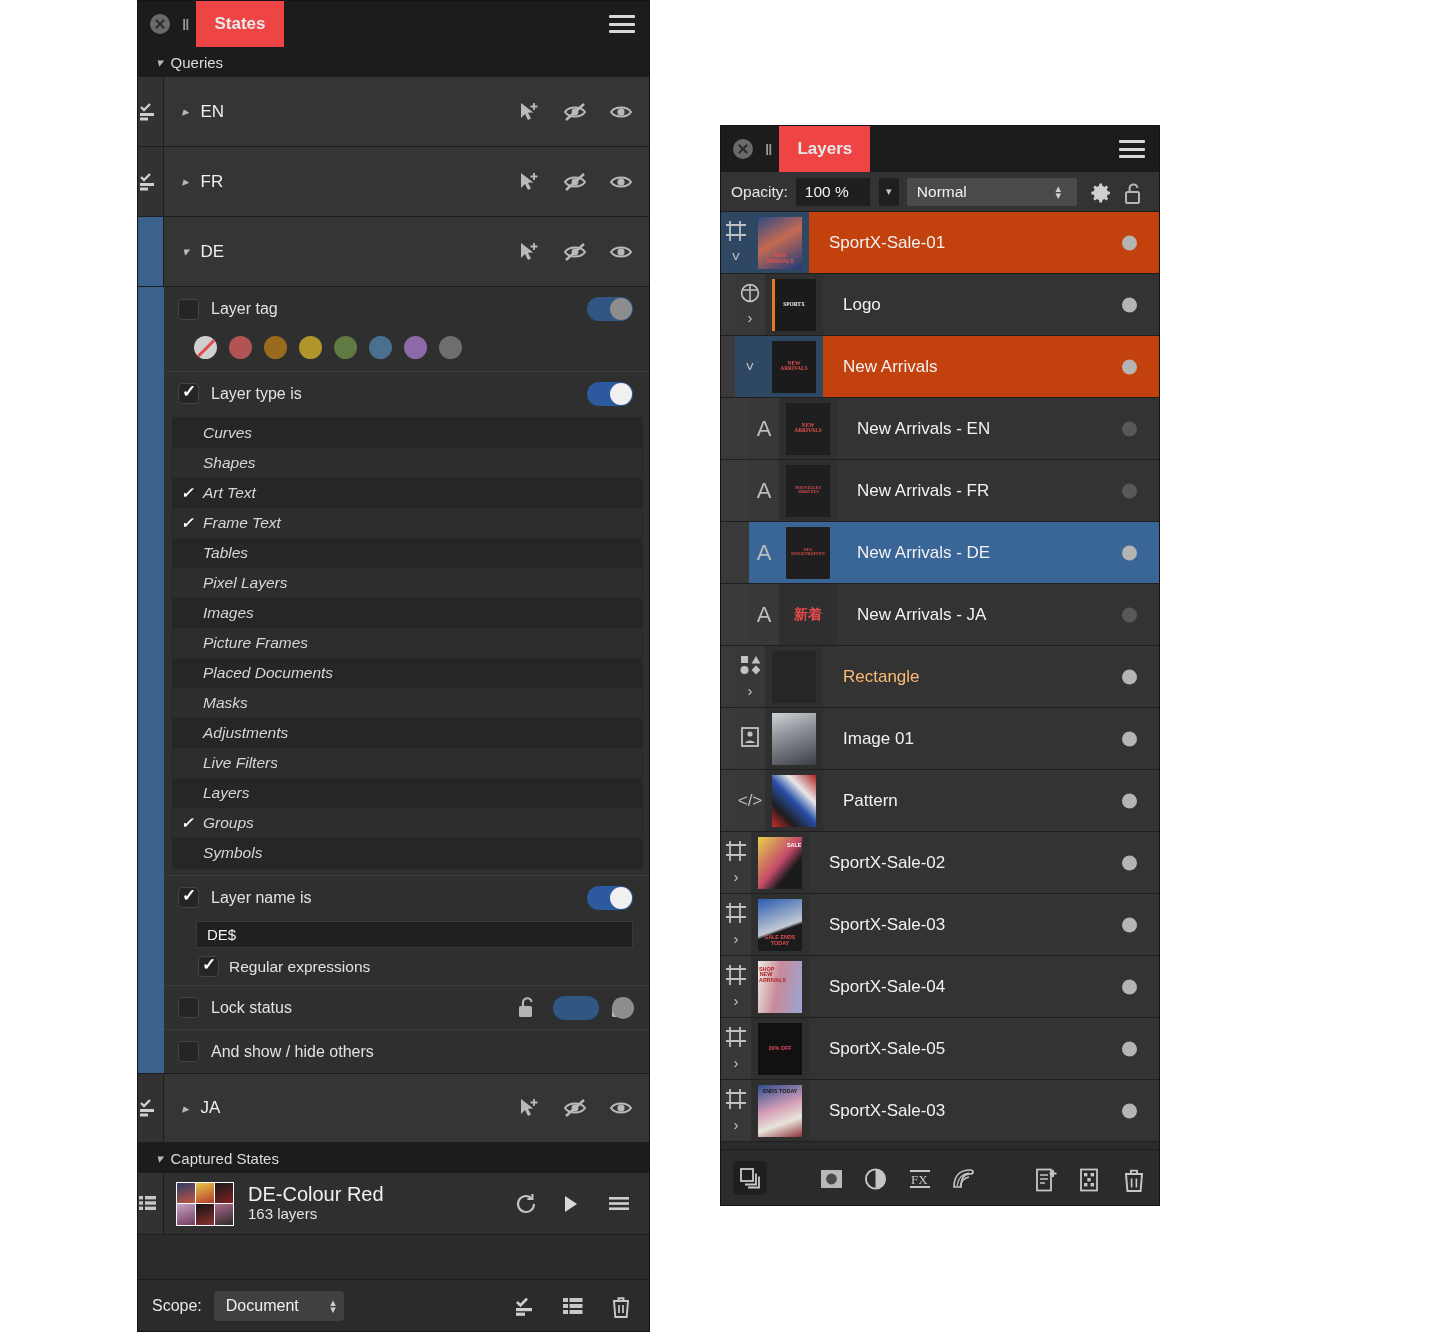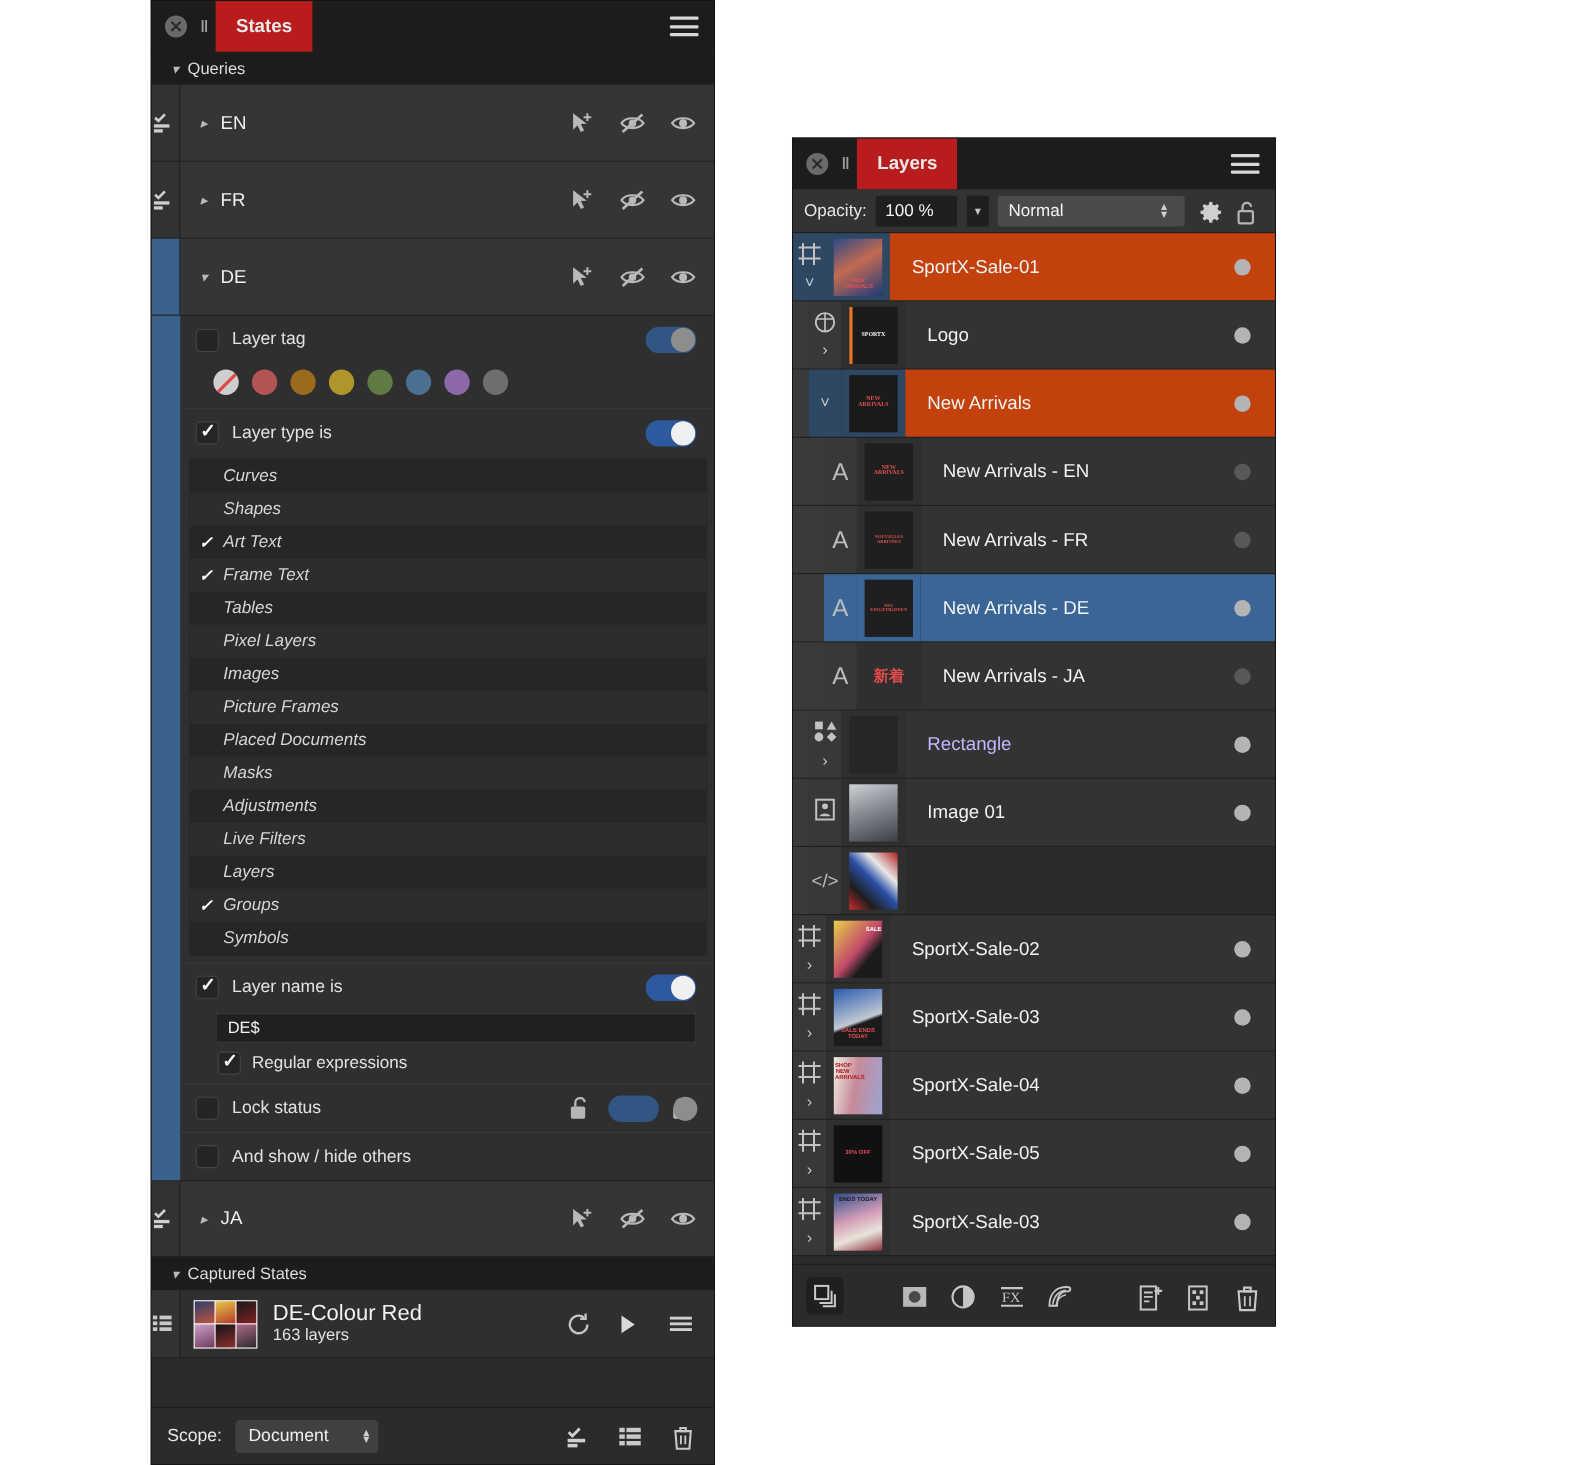--- a/index.html
+++ b/index.html
@@ -24,21 +24,21 @@
     background: #6a6a6a; position: relative; flex: none;
   }
   .tb-close:before, .tb-close:after {
     content: ""; position: absolute; left: 4px; top: 9px; width: 12px; height: 2px;
     background: #2b2b2b;
   }
   .tb-close:before { transform: rotate(45deg); }
   .tb-close:after { transform: rotate(-45deg); }
   .tb-grip { color: #9a9a9a; font-size: 15px; letter-spacing: -1px; font-weight: 700; }
   .tb-tab {
-    background: #b91c1c; color: #e9e9e9; font-size: 17px; font-weight: 700;
+    background: #ef4444; color: #e9e9e9; font-size: 17px; font-weight: 700;
     display: flex; align-items: center; padding: 12px 18px; margin-left: 8px;
   }
   .tb-hamb {
     position: absolute; right: 14px; top: 50%; transform: translateY(-50%);
     width: 26px; height: 18px; display: flex; flex-direction: column;
     justify-content: space-between; cursor: pointer;
   }
   .tb-hamb span { display: block; height: 3px; background: #d8d8d8; border-radius: 1px; }
 
   
@@ -205,21 +205,21 @@
   }
   .lr-thumb .img {
     width: 44px; height: 52px; background: #1d1d1d; display: flex; align-items: center;
     justify-content: center; overflow: hidden; position: relative;
     font-size: 6px; font-weight: 700; text-align: center; line-height: 1.1;
   }
   .lr-main {
     flex: 1; background: #333333; display: flex; align-items: center;
     padding-left: 20px; position: relative; color: #f2f2f2; font-size: 17px;
   }
-  .lr-main.dim { color: #c4b5fd; align-items: center; }
+  .lr-main.dim { color: #fdba74; align-items: center; }
   .lr-dot {
     position: absolute; right: 22px; top: 50%; transform: translateY(-50%);
     width: 15px; height: 15px; border-radius: 50%; background: #b4b4b4;
   }
   .lr-dot.dark { background: #585858; }
   
   .layer-row.sel-dark .lr-main { background: #c2410c; }
   .layer-row.sel-dark .lr-mark { background: #2e4763; }
   .layer-row.sel-bright .lr-main { background: #3a6597; }
   .layer-row.sel-bright .lr-mark { background: #3a6597; }
@@ -808,20 +808,24 @@
           </div>
         </div>
         <div class="layer-row">
           <div class="lr-indent" style="width: 14px;"></div>
           <div class="lr-mark">
             <span><span style="font-family:'Liberation Sans',sans-serif;font-size:17px;color:#bcbcbc;">&lt;/&gt;</span></span>
           </div>
           <div class="lr-thumb">
             <div class="img" style="background: linear-gradient(45deg, rgb(208, 42, 42) 0%, rgb(29, 29, 29) 25%, rgb(42, 79, 168) 50%, rgb(232, 232, 232) 70%, rgb(176, 32, 32) 100%);"></div>
           </div>
+          <div class="lr-main">
+            <span>Pattern</span>
+            <span class="lr-dot"></span>
+          </div>
         </div>
         <div class="layer-row">
           <div class="lr-mark">
             <span><svg width="22" height="22" viewBox="0 0 22 22">
                 <path d="M5 1v20M15 1v20M1 5h20M1 15h20" stroke="#c2c2c2" stroke-width="1.8"></path>
               </svg></span>
             <span style="font-size: 15px;">›</span>
           </div>
           <div class="lr-thumb">
             <div class="img" style="background: linear-gradient(130deg, rgb(232, 209, 74) 0%, rgb(194, 74, 106) 50%, rgb(27, 27, 27) 70%);">

